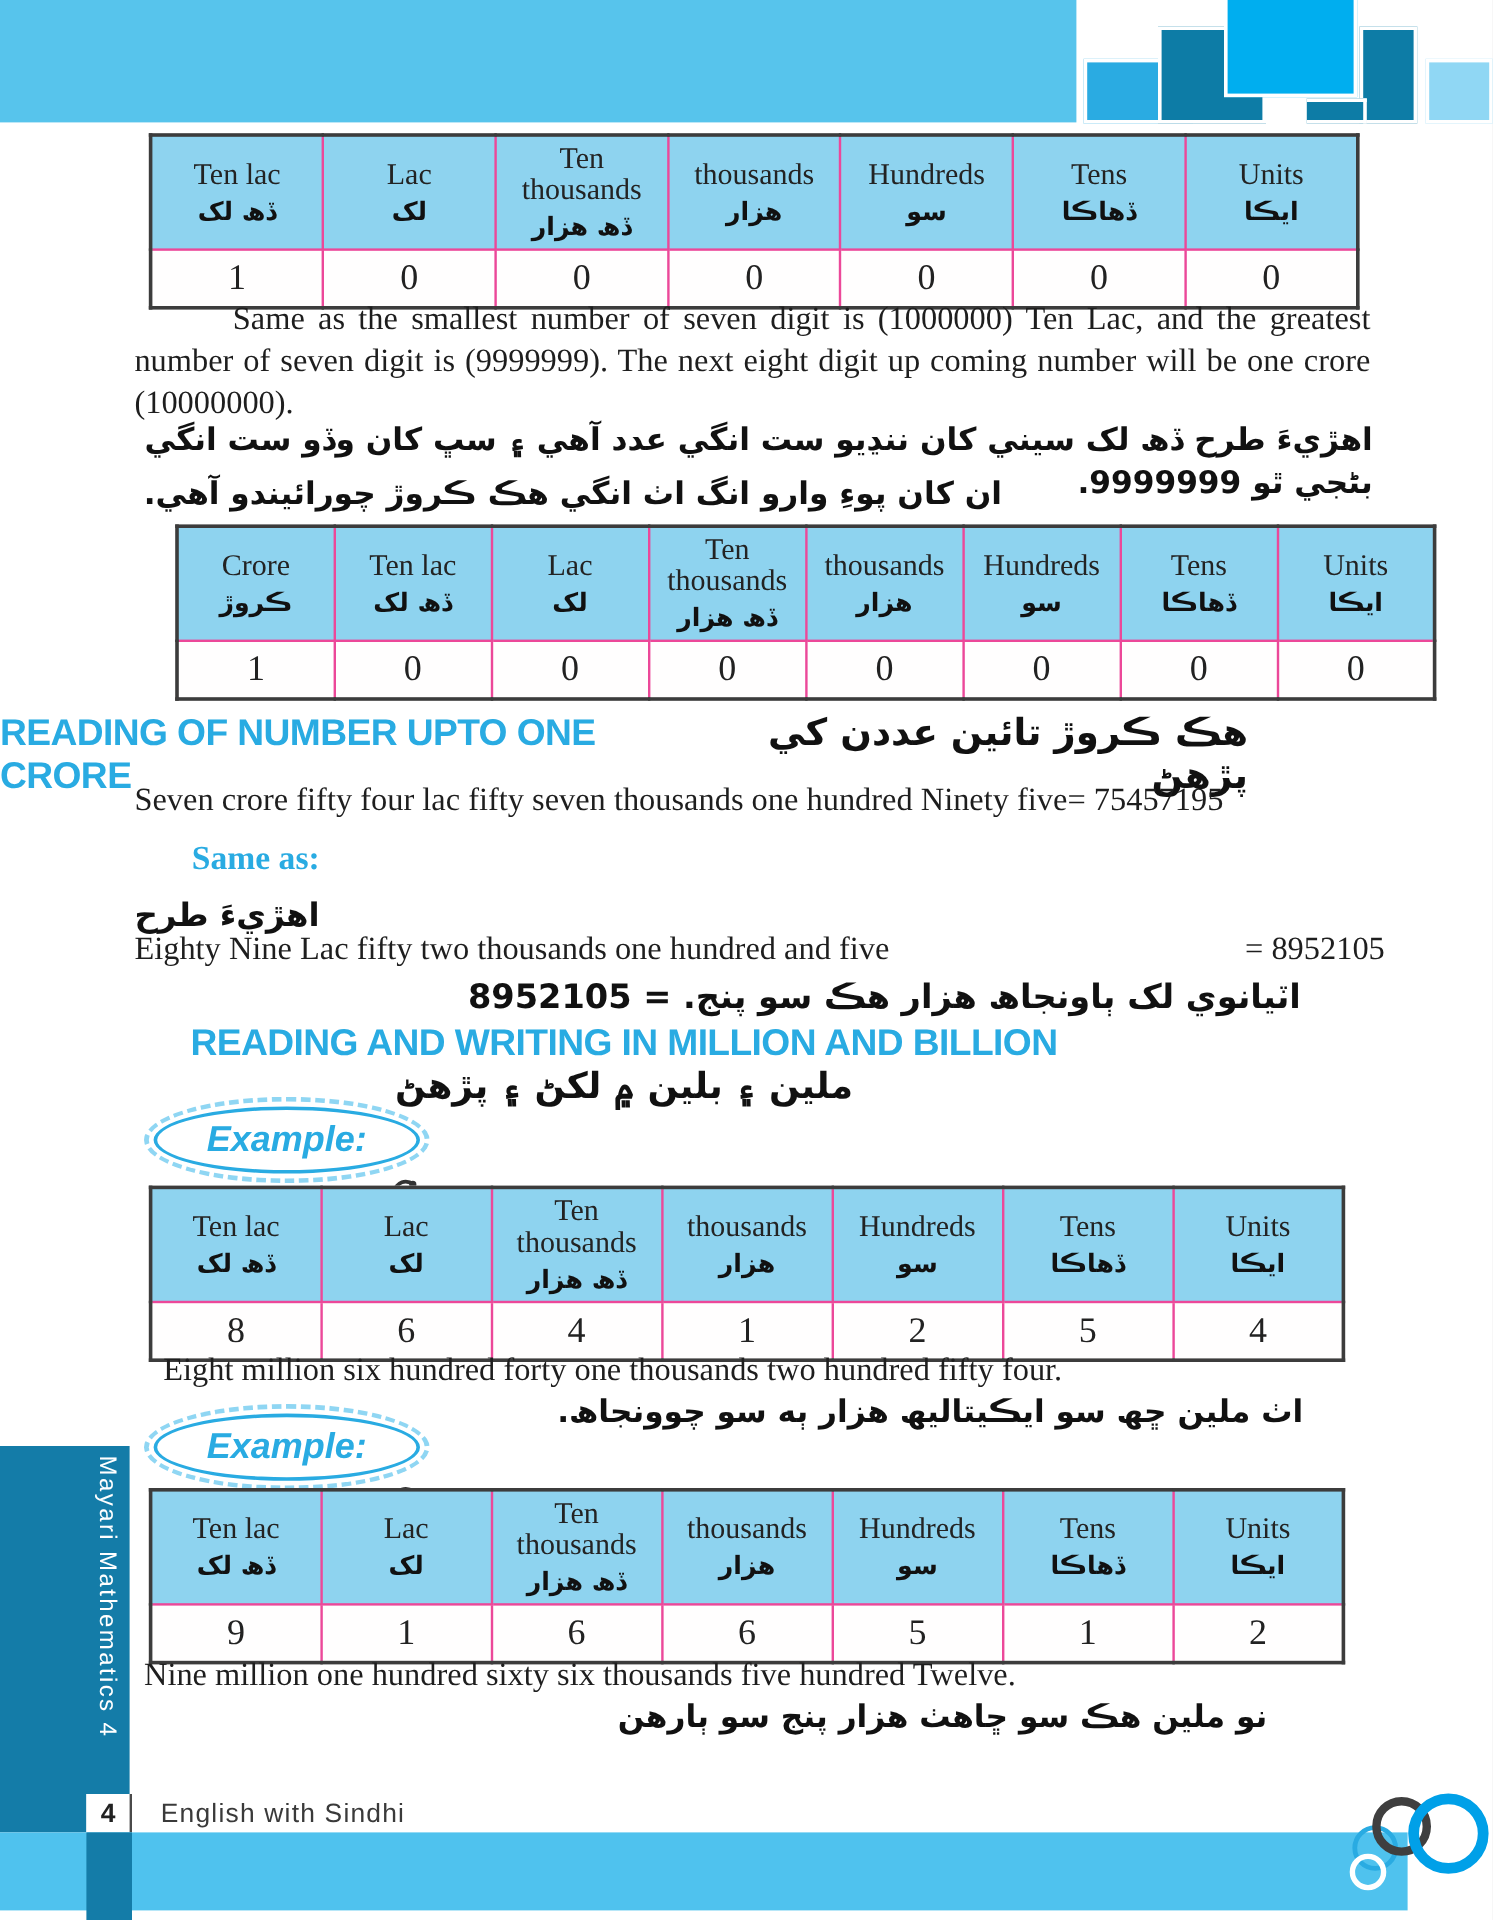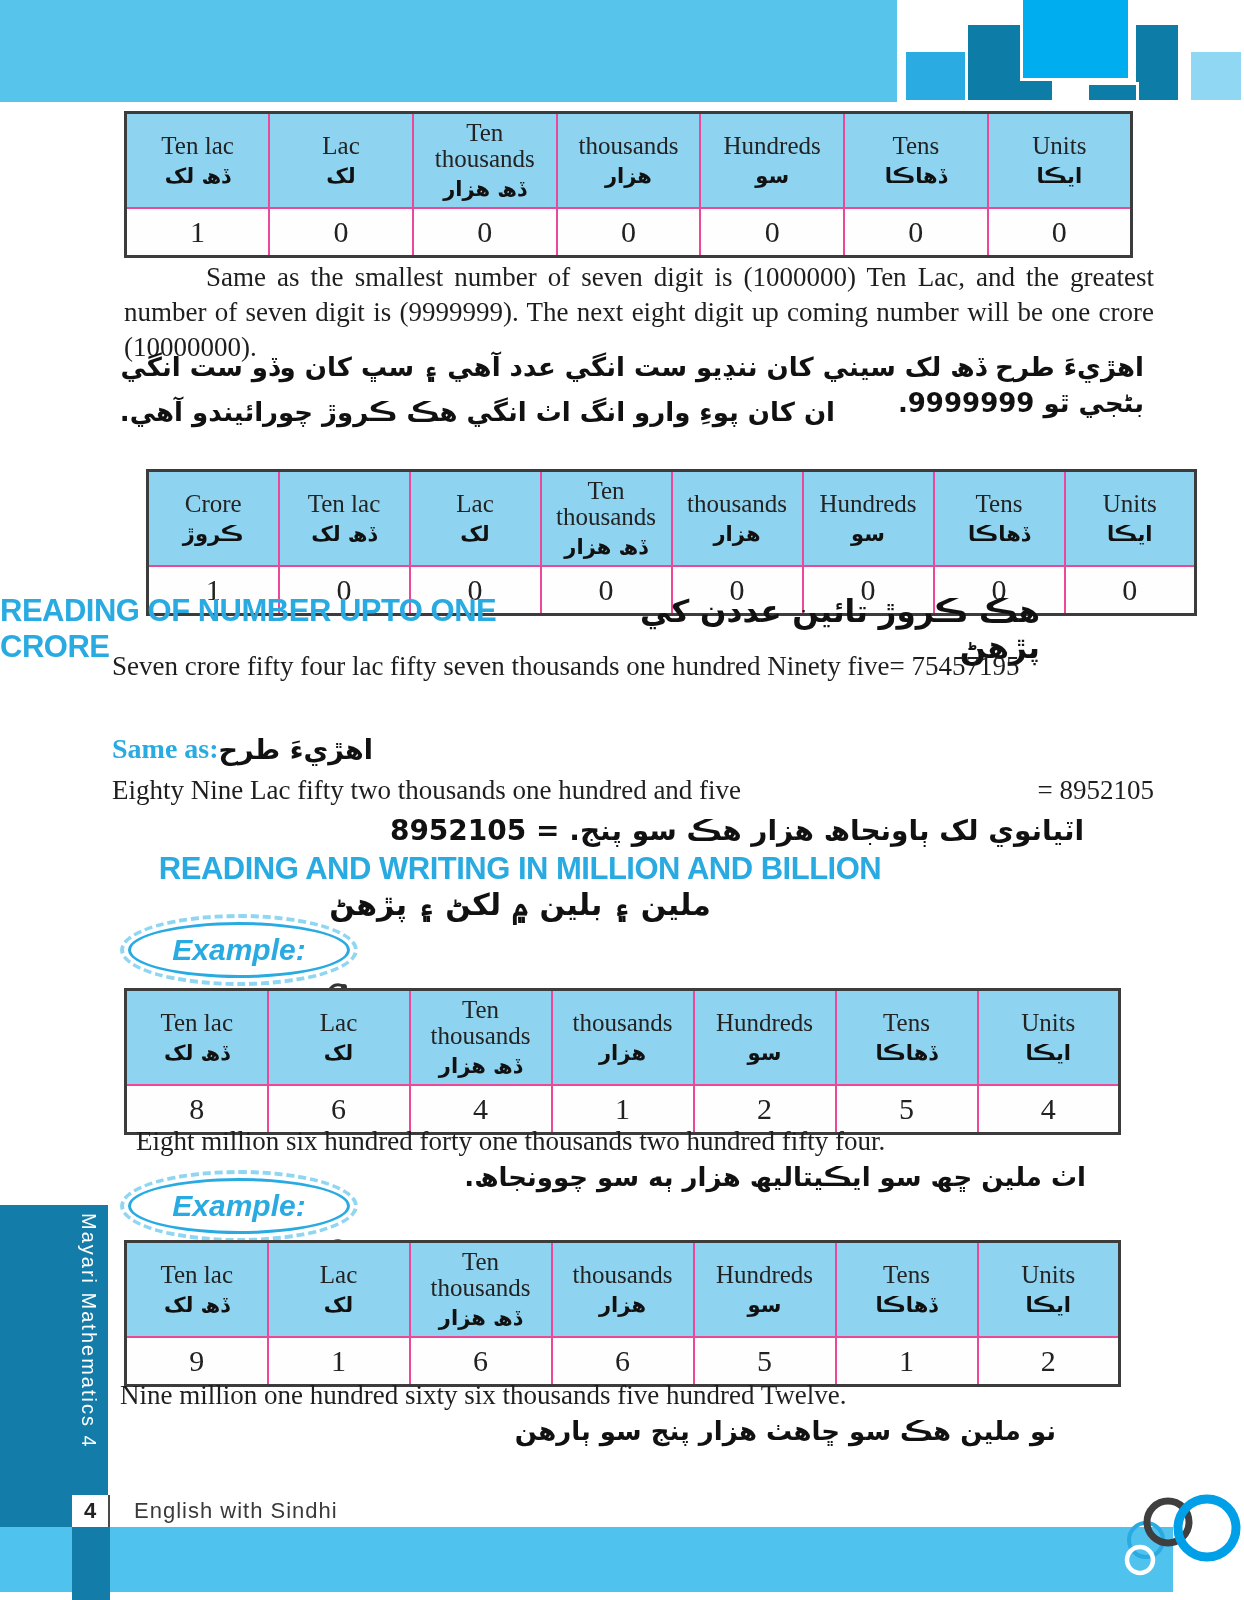--- a/index.html
+++ b/index.html
@@ -111,26 +111,26 @@
       <td>0</td>
       <td>0</td>
       <td>0</td>
       <td>0</td>
       <td>0</td>
       <td>0</td>
     </tr>
       </tbody>
   </table>
 
-  <p class="abs en-serif para" style="left:112px;top:248px;width:1030px;margin:12px;">Same as the smallest number of seven digit is (1000000) Ten Lac,  and the greatest number of seven digit is (9999999). The next eight digit up coming number will be one crore (10000000).</p>
+  <p class="abs en-serif para" style="left:112px;top:248px;width:1030px;margin:0;">Same as the smallest number of seven digit is (1000000) Ten Lac,  and the greatest number of seven digit is (9999999). The next eight digit up coming number will be one crore (10000000).</p>
 
   <p class="abs ar ar27" style="left:110px;top:349px;width:1034px;margin:0;text-align:right;">اهڙيءَ طرح ڏھ لک سيني کان ننڍيو ست انگي عدد آهي ۽ سڀ کان وڏو ست انگي بڻجي ٿو 9999999.</p>
   <p class="abs ar ar27 nowrap" style="right:409px;top:394px;margin:0;">ان کان پوءِ وارو انگ اٺ انگي هڪ ڪروڙ چورائيندو آهي.</p>
 
-  <table class="ptable" style="left:146px;top:437px;width:1051px;margin-top:32px;">
+  <table class="ptable" style="left:146px;top:437px;width:1051px;">
     <thead>
         <tr>
       <th>
             <div class="hen">Crore</div>
             <div class="hsd">ڪروڙ</div>
           </th>
       <th>
             <div class="hen">Ten lac</div>
             <div class="hsd">ڏھ لک</div>
           </th>
@@ -176,21 +176,21 @@
 
   <div class="abs h-row" style="top:593px;">
     <span class="h-cyan">READING OF NUMBER UPTO ONE CRORE</span>
     <span class="h-ar">هڪ ڪروڙ تائين عددن کي پڙهڻ</span>
   </div>
 
   <div class="abs en-serif" style="left:112px;top:651px;width:1035px;">
     <span>Seven crore fifty four lac fifty seven thousands one hundred Ninety five</span><span class="en-serif">= 75457195</span>
   </div>
 
-  <div class="abs" style="left:112px;top:733px;display:flex;align-items:flex-end;gap:0;">
+  <div class="abs" style="left:112px;top:700px;display:flex;align-items:flex-end;gap:16px;flex-direction:column;">
     <span style="font-family:'Liberation Serif',serif;font-weight:700;font-size:28px;color:#29abe2;">Same as:</span>
     <span class="ar" style="font-size:27px;">اهڙيءَ طرح</span>
   </div>
 
   <div class="abs en-serif" style="left:112px;top:775px;width:1042px;display:flex;justify-content:space-between;">
     <span>Eighty Nine Lac fifty two thousands one hundred and five</span>
     <span>=  8952105</span>
   </div>
   <div class="abs ar nowrap" style="right:160px;top:814px;font-size:28px;">اٽيانوي لک ٻاونجاھ هزار هڪ سو پنج. = 8952105</div>
 

